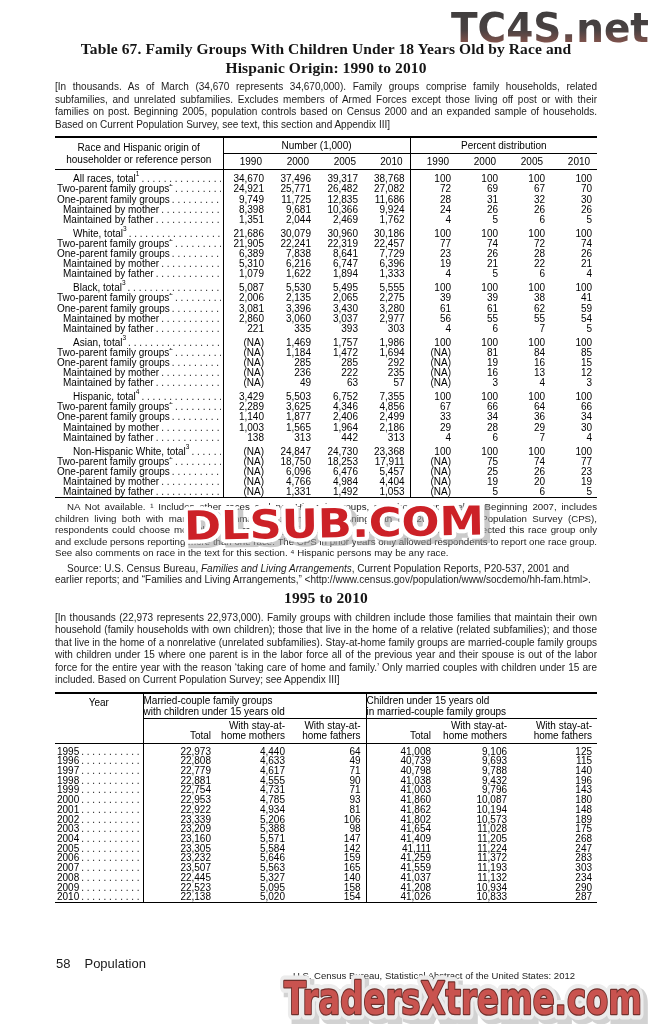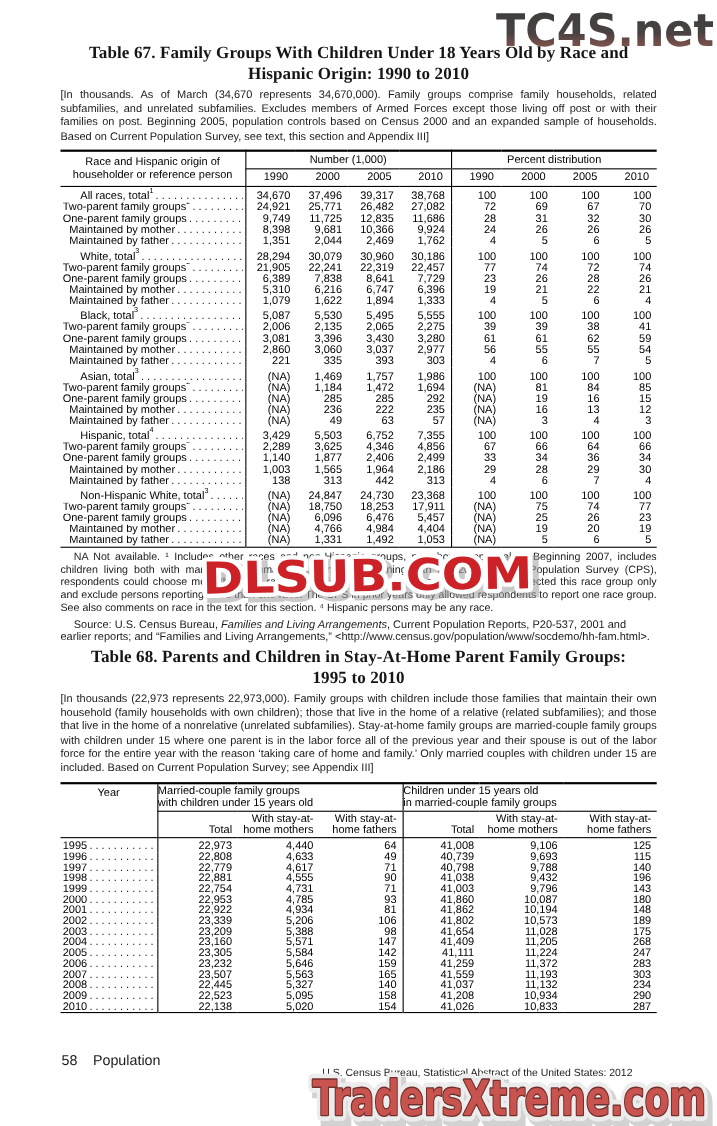--- a/index.html
+++ b/index.html
@@ -192,21 +192,21 @@
             <td class="num">5</td>
           </tr>
           <tr class="bold gap">
             <td class="stub">
               <div class="cf i0">
                 <span>White, total</span>
                 <sup>3</sup>
                 <span class="leader"></span>
               </div>
             </td>
-            <td class="num">28,294</td>
+            <td class="num">21,686</td>
             <td class="num">30,079</td>
             <td class="num">30,960</td>
             <td class="num gd">30,186</td>
             <td class="num">100</td>
             <td class="num">100</td>
             <td class="num">100</td>
             <td class="num">100</td>
           </tr>
           <tr>
             <td class="stub">
@@ -603,21 +603,20 @@
           </tr>
         </tbody>
     </table>
 
     <p class="footnote">NA Not available. ¹ Includes other races and non-Hispanic groups, not shown separately. ² Beginning 2007, includes children living both with married and unmarried parents. ³ Beginning with the 2003 Current Population Survey (CPS), respondents could choose more than one race. Beginning 2003, data represent persons who selected this race group only and exclude persons reporting more than one race. The CPS in prior years only allowed respondents to report one race group. See also comments on race in the text for this section. ⁴ Hispanic persons may be any race.</p>
     <p class="source"><span>Source: U.S. Census Bureau, </span><i>Families and Living Arrangements</i><span>, Current Population Reports, P20-537, 2001 and earlier reports; and “Families and Living Arrangements,” &lt;http://www.census.gov/population/www/socdemo/hh-fam.html&gt;.</span></p>
   </section>
 
   <section id="sec2">
     <h1>
-      <span>Table 68. Parents and Children in Stay-At-Home Parent Family Groups:</span>
       <span>1995 to 2010</span>
     </h1>
     <p class="intro">[In thousands (22,973 represents 22,973,000). Family groups with children include those families that maintain their own household (family households with own children); those that live in the home of a relative (related subfamilies); and those that live in the home of a nonrelative (unrelated subfamilies). Stay-at-home family groups are married-couple family groups with children under 15 where one parent is in the labor force all of the previous year and their spouse is out of the labor force for the entire year with the reason ‘taking care of home and family.’ Only married couples with children under 15 are included. Based on Current Population Survey; see Appendix III]</p>
 
     <table class="t68">
       <colgroup>
         <col style="width:88px">
         <col style="width:73px">
           <col style="width:74px">
           <col style="width:76px">

